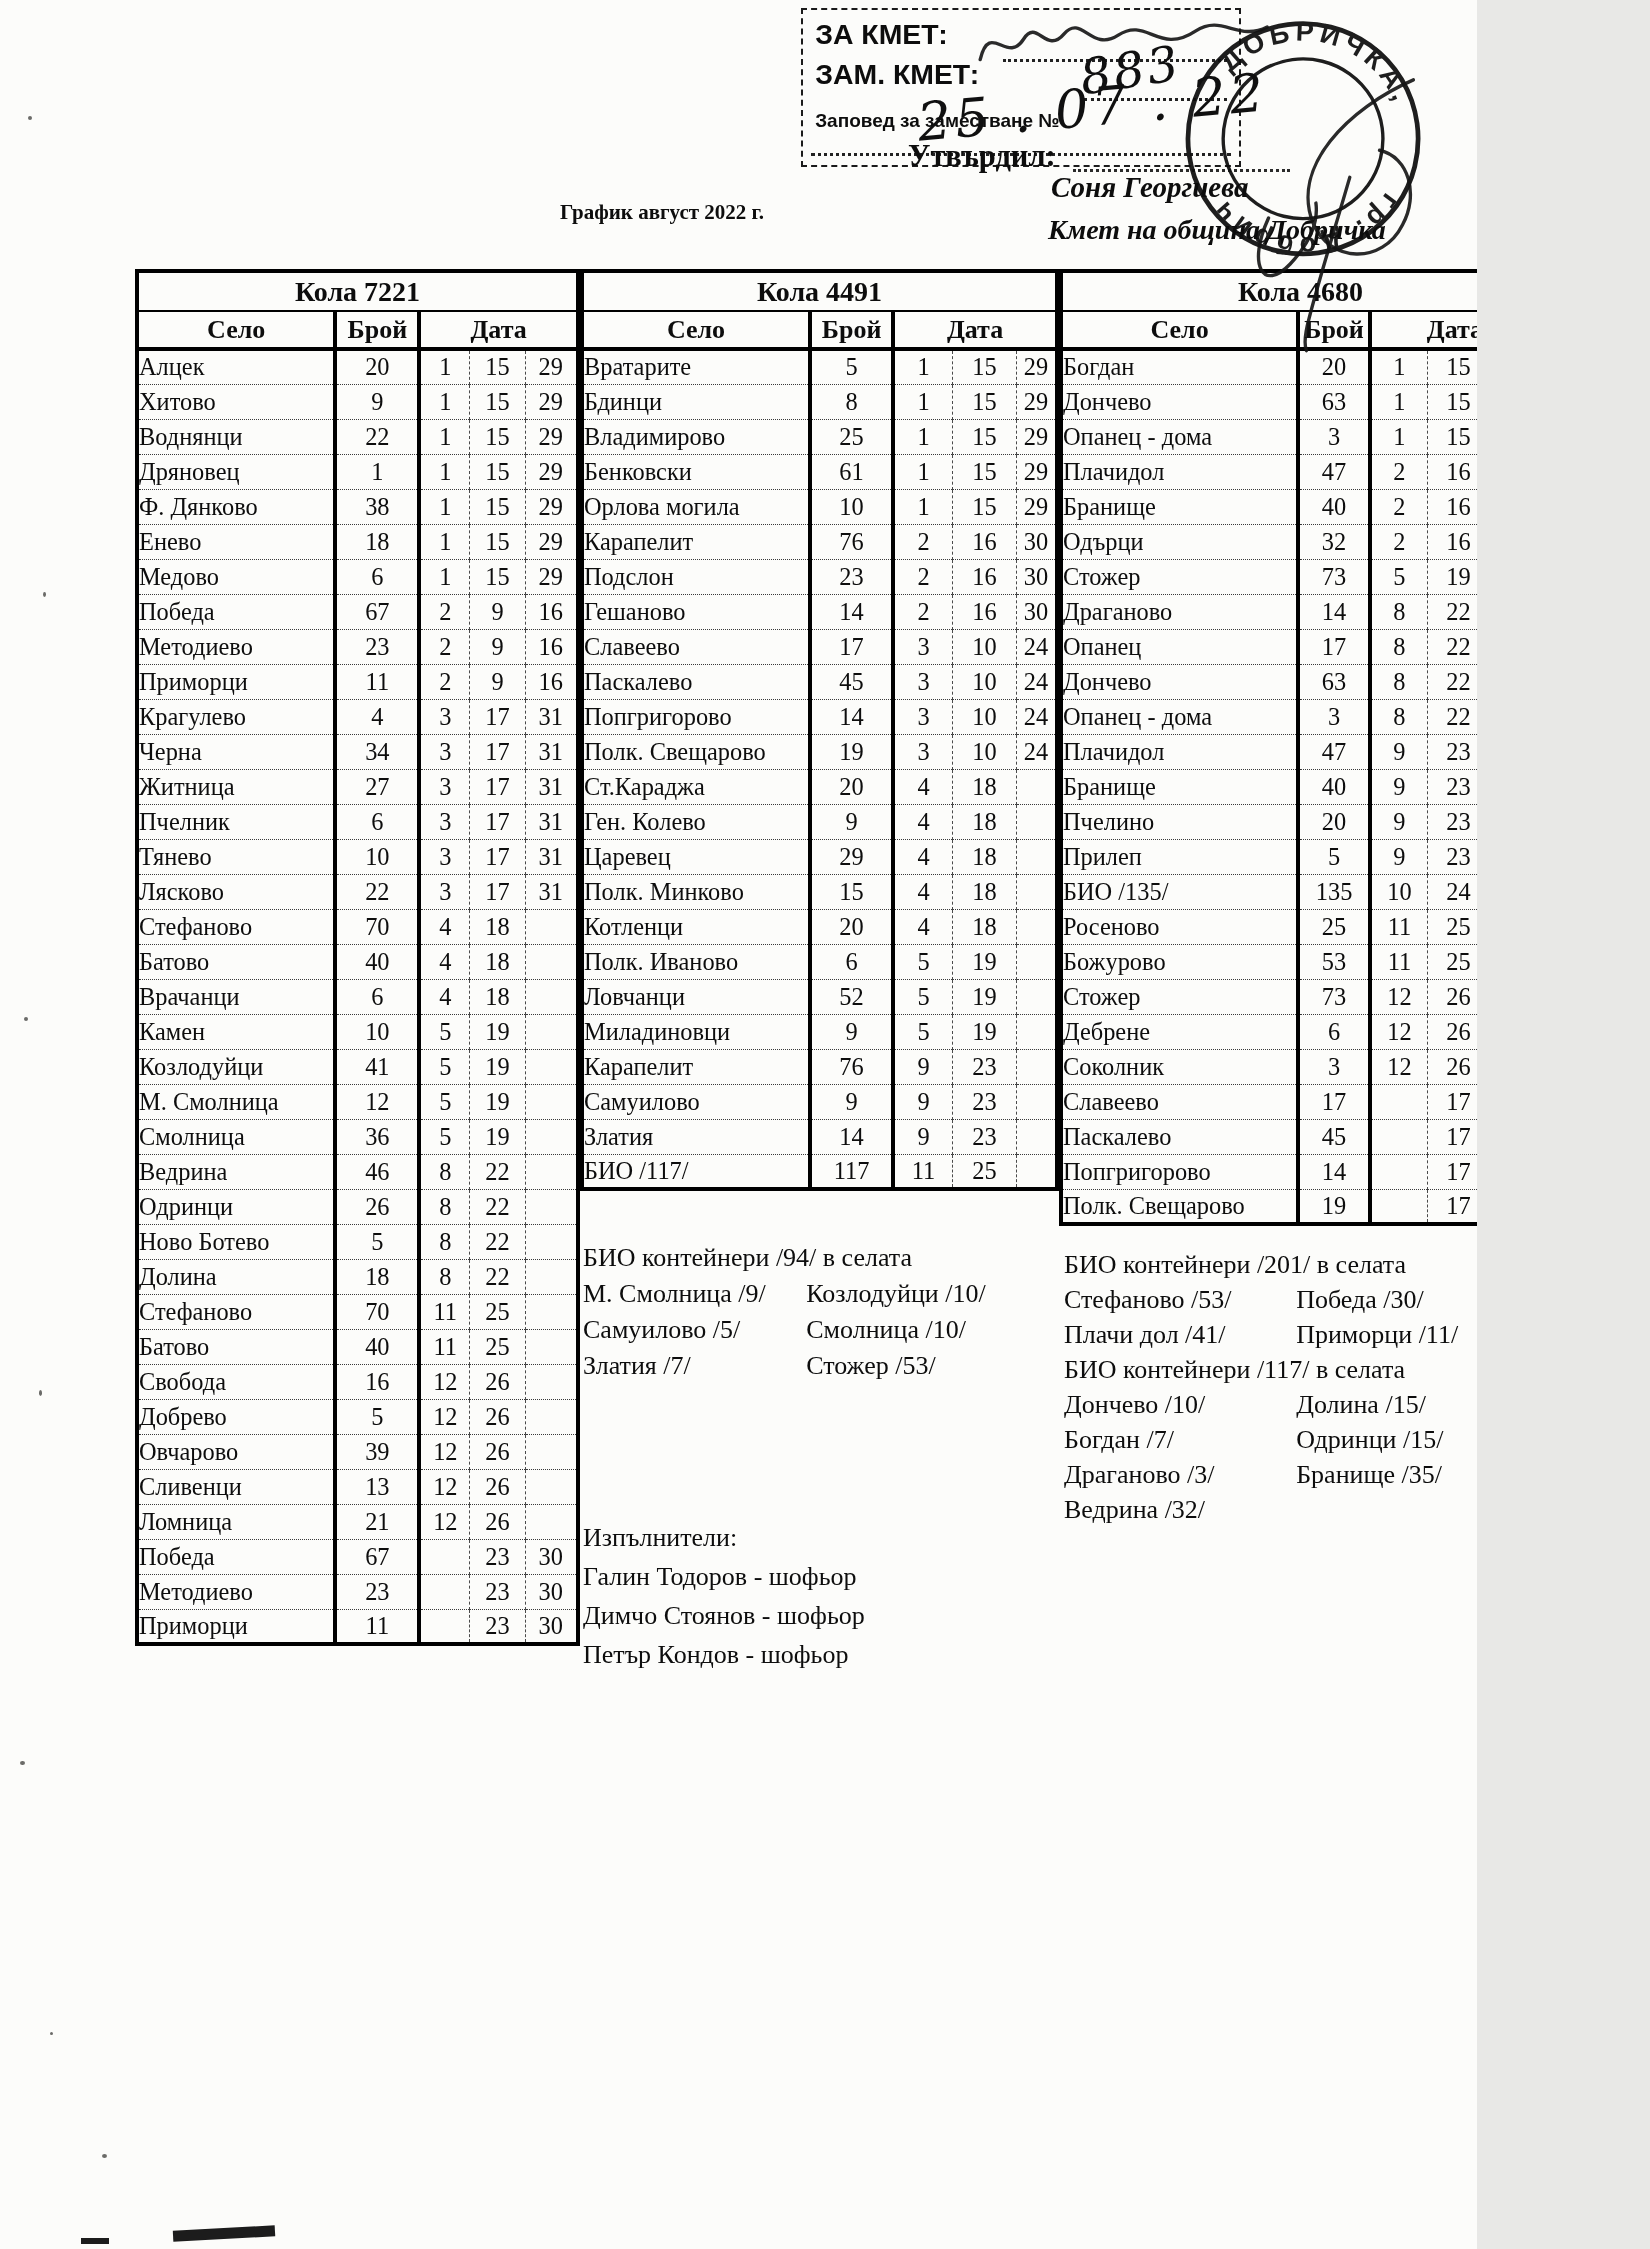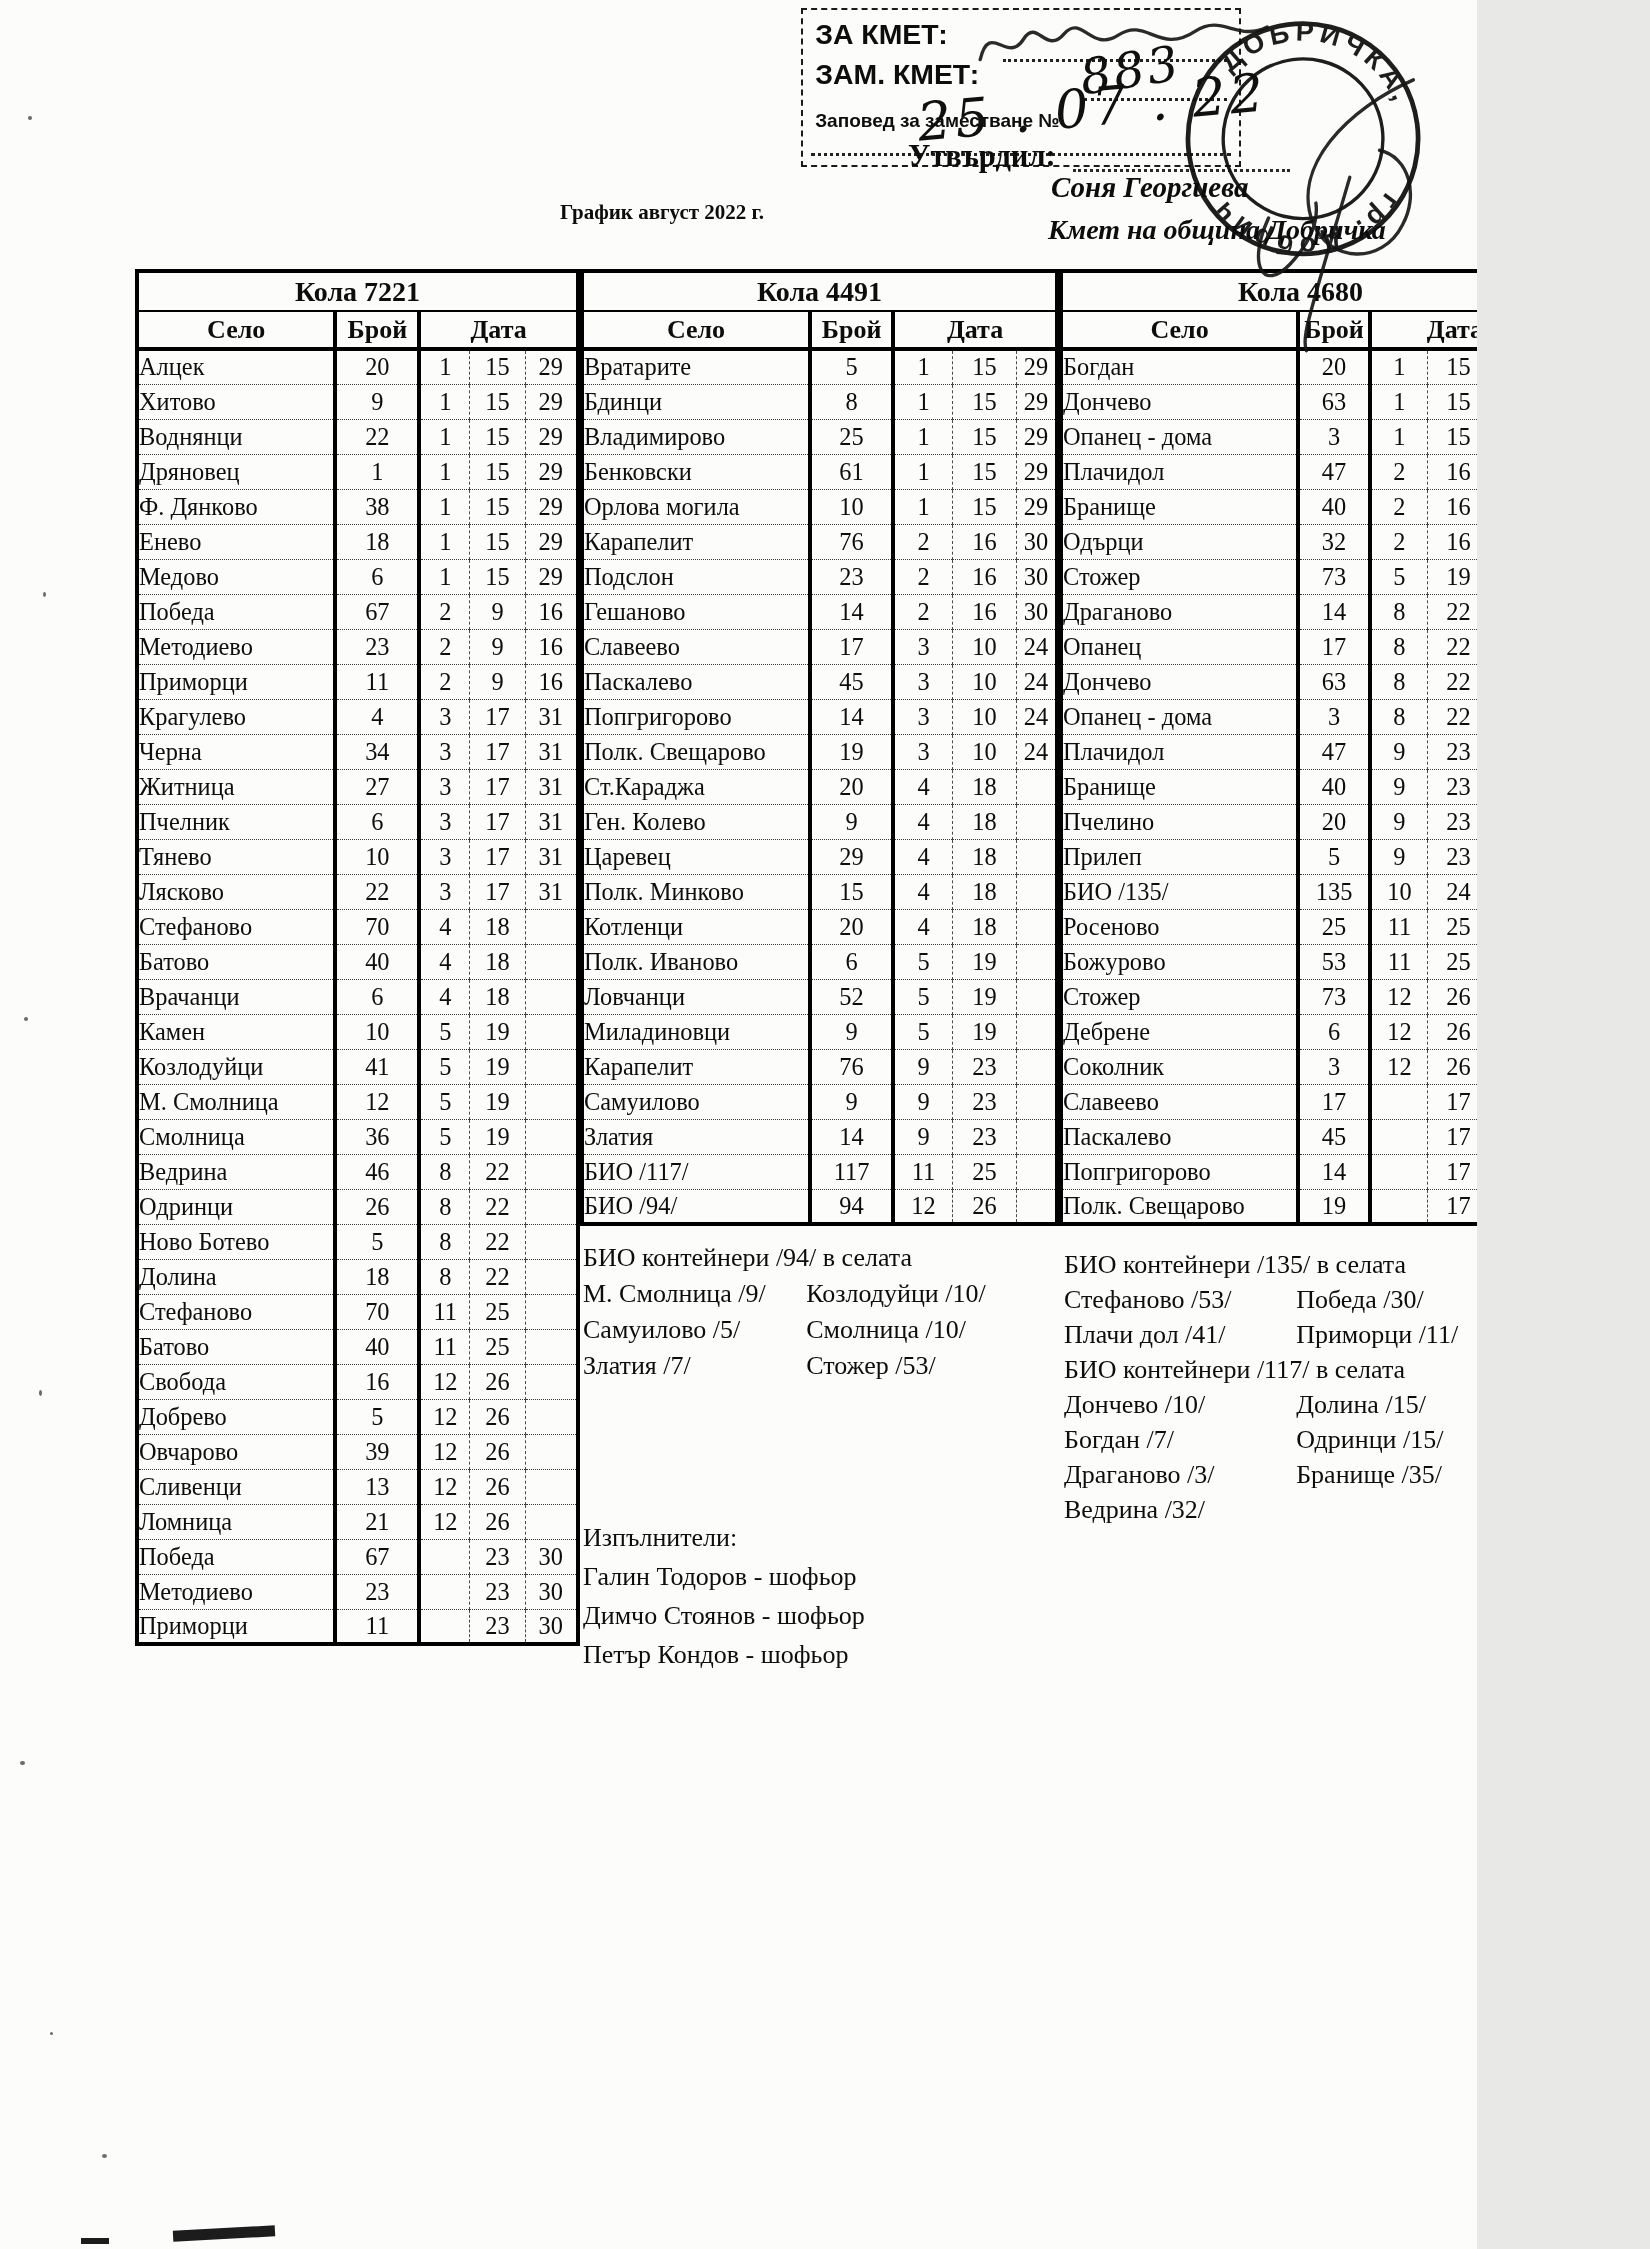--- a/index.html
+++ b/index.html
@@ -574,27 +574,20 @@
             <td class="c-d2">23</td>
             <td class="c-d3"></td>
           </tr>
           <tr class="data">
             <td class="c-name">БИО /117/</td>
             <td class="c-count">117</td>
             <td class="c-d1">11</td>
             <td class="c-d2">25</td>
             <td class="c-d3"></td>
           </tr>
-          <tr class="data">
-            <td class="c-name">БИО /94/</td>
-            <td class="c-count">94</td>
-            <td class="c-d1">12</td>
-            <td class="c-d2">26</td>
-            <td class="c-d3"></td>
-          </tr>
         </tbody>
     </table>
   </div>
 
   <div class="group g3">
     <table class="sched">
       <colgroup>
           <col style="width:49.5%">
           <col style="width:15%">
           <col style="width:12%">
@@ -803,21 +796,21 @@
         <span class="note-left">Самуилово /5/</span>
         <span class="note-right">Смолница /10/</span>
       </div>
       <div class="note-line">
         <span class="note-left">Златия /7/</span>
         <span class="note-right">Стожер /53/</span>
       </div>
     </div>
   <div class="notes notes-g3">
       <div class="note-line">
-        <span class="note-left" style="grid-column: 1 / -1;">БИО контейнери /135/ в селата</span>
+        <span class="note-left" style="grid-column: 1 / -1;">БИО контейнери /201/ в селата</span>
       </div>
       <div class="note-line">
         <span class="note-left">Стефаново /53/</span>
         <span class="note-right">Победа /30/</span>
       </div>
       <div class="note-line">
         <span class="note-left">Плачи дол /41/</span>
         <span class="note-right">Приморци /11/</span>
       </div>
       <div class="note-line">

